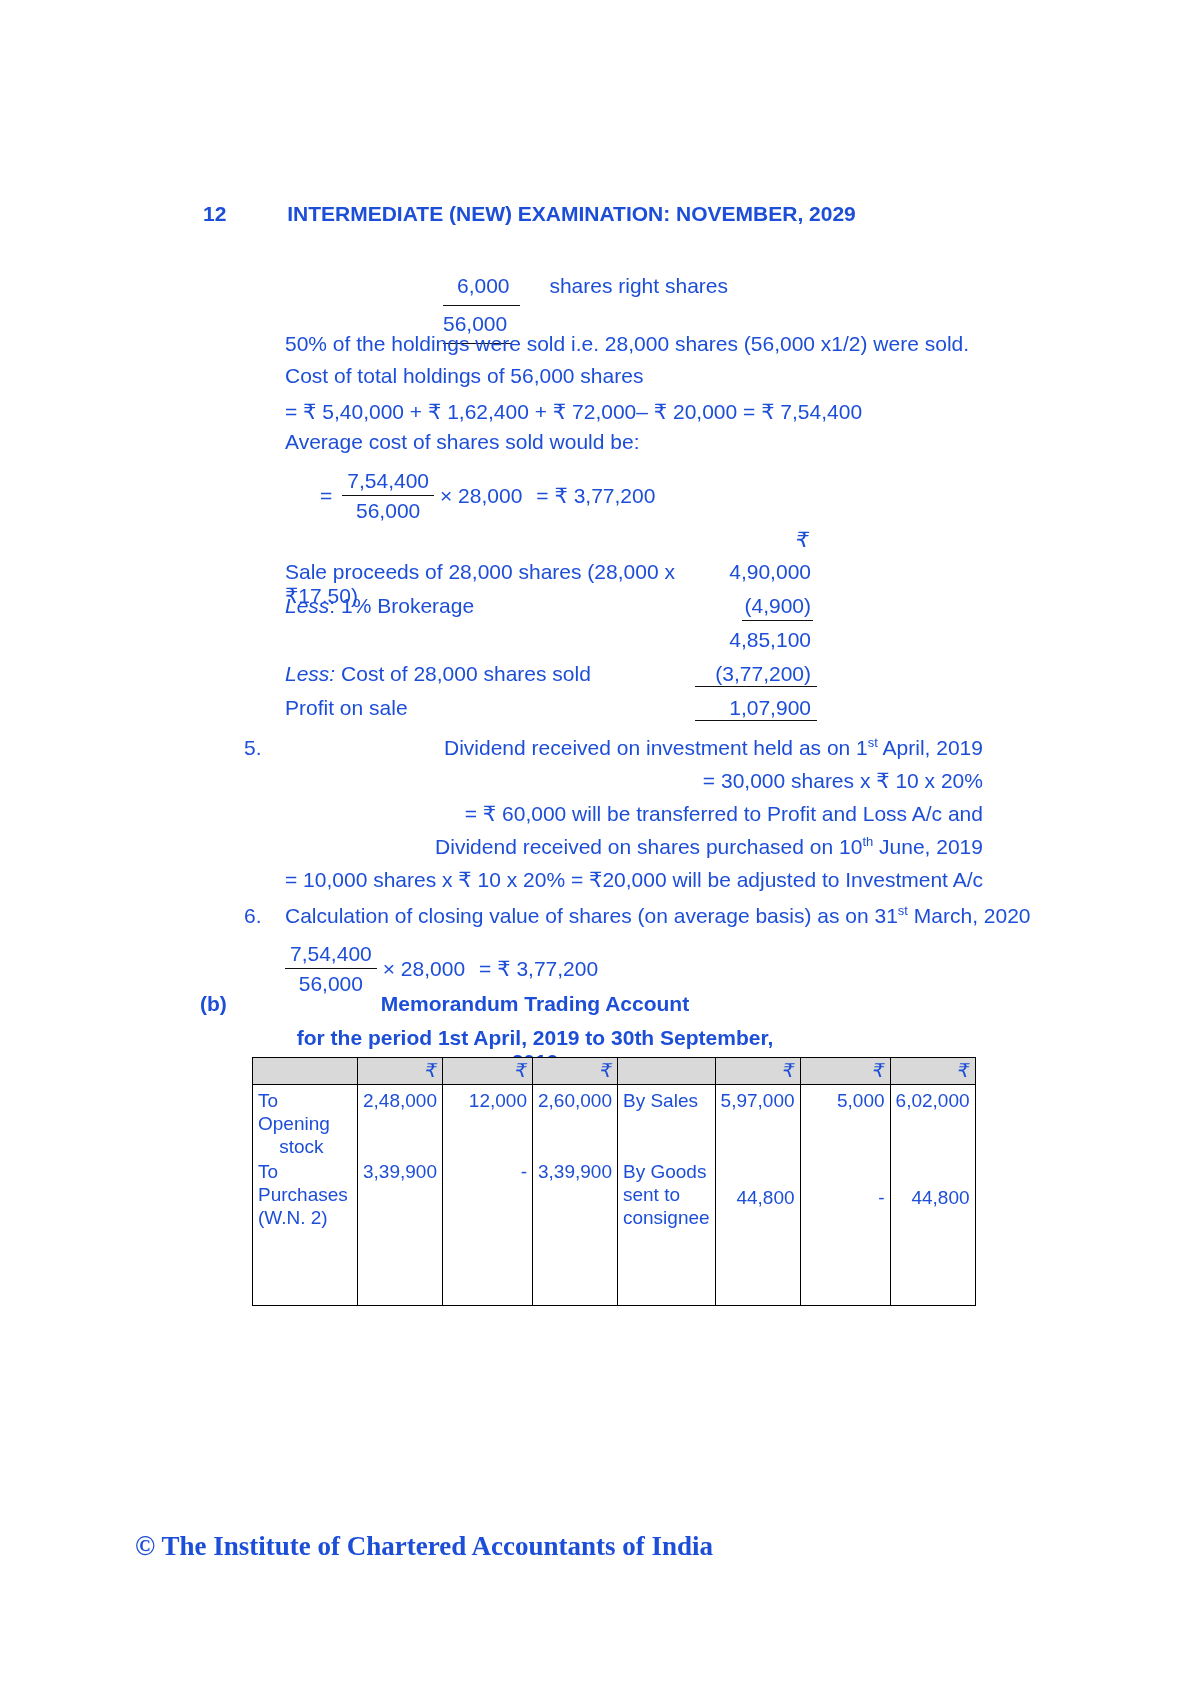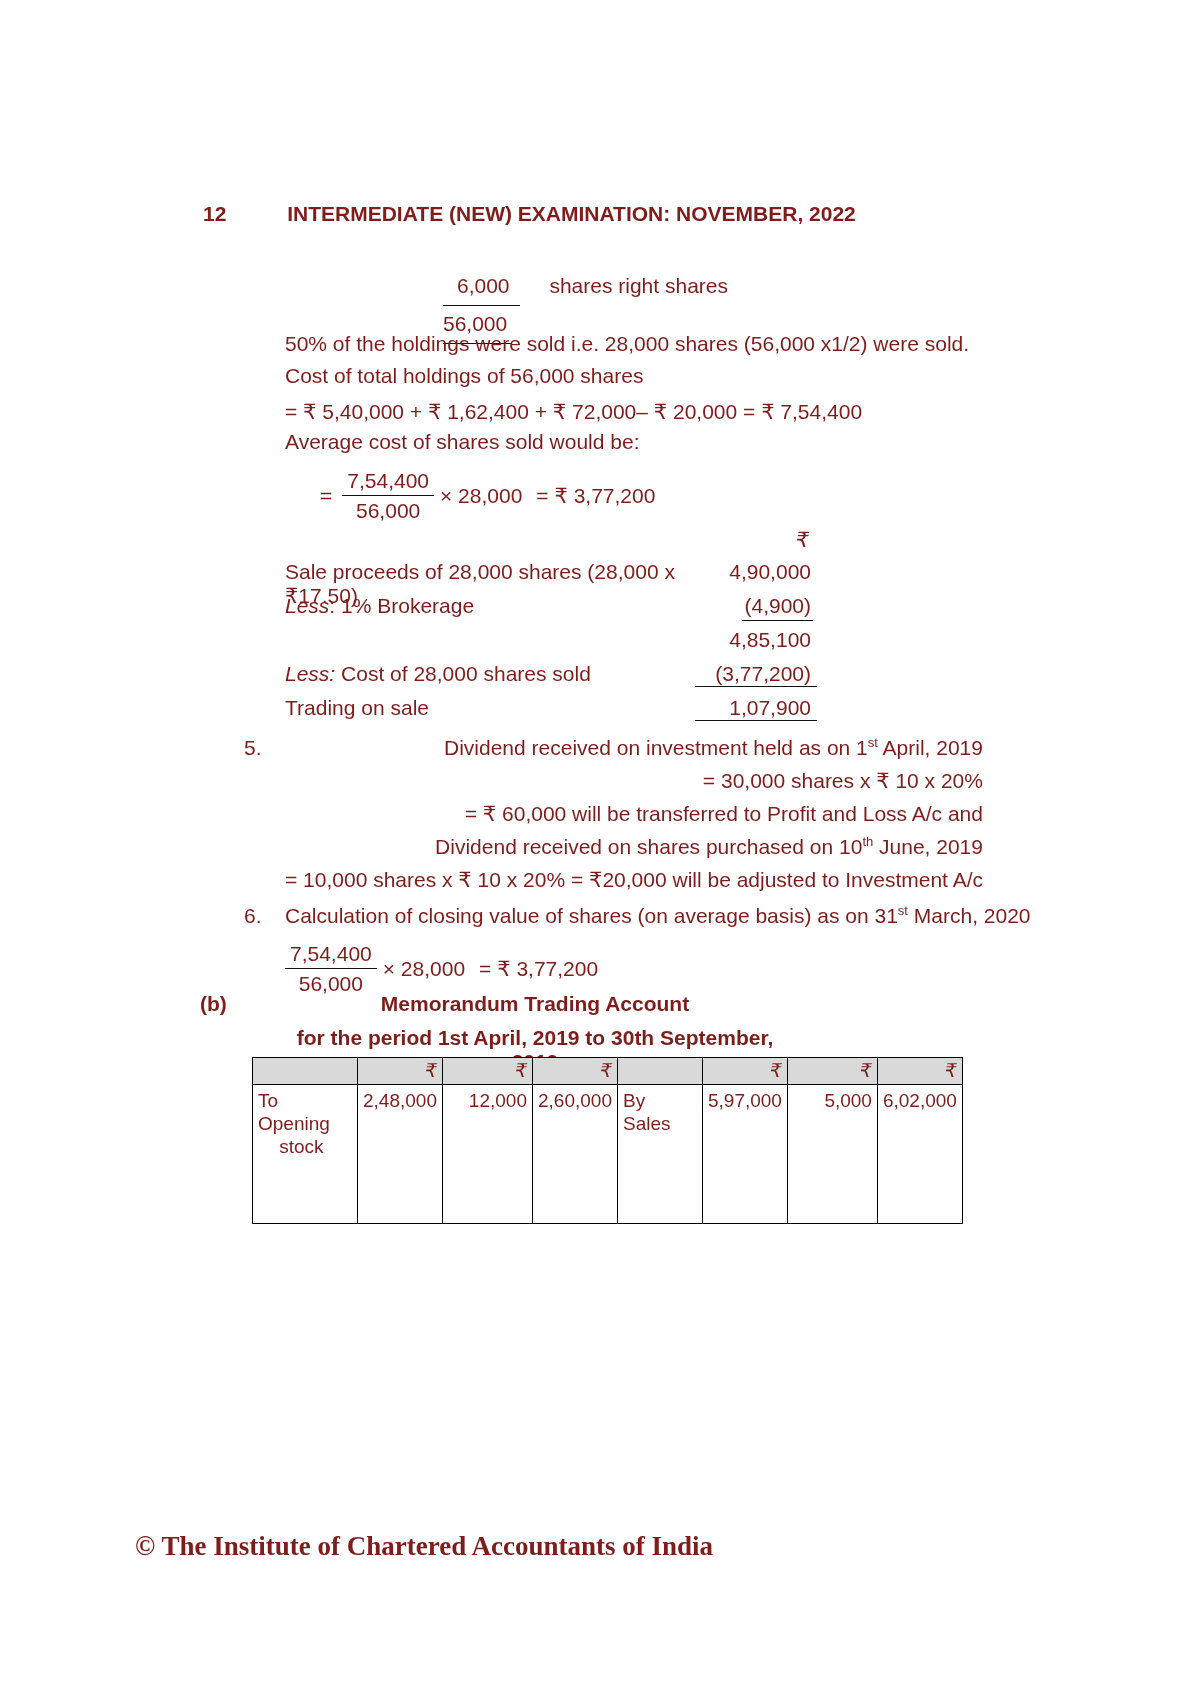--- a/index.html
+++ b/index.html
@@ -1,20 +1,20 @@
 <!DOCTYPE html>
 <html><head>
 <meta charset="utf-8">
 <style>
   * { margin:0; padding:0; box-sizing:border-box; }
   html,body { background:#ffffff; }
   .page {
     position:relative; width:1191px; height:1683px; background:#ffffff;
     font-family:"Liberation Sans","DejaVu Sans",sans-serif;
-    color:#7f1d1d; font-size:21px; overflow:hidden;
+    color:#1d4ed8; font-size:21px; overflow:hidden;
   }
   .abs { position:absolute; }
 
   
   .hdr { position:absolute; top:202px; left:203px; width:737px; text-align:center;
          font-weight:700; font-size:21px; }
   .pagenum { position:absolute; left:0; top:0; font-weight:700; }
 
   
   .shares-frac { position:absolute; left:443px; top:268px; line-height:36px; }
@@ -76,21 +76,21 @@
   .footer { position:absolute; left:135px; top:1531px; font-weight:700; font-size:27px;
             font-family:"Liberation Serif","DejaVu Serif",serif; }
 </style>
 </head>
 <body>
 
 <div class="page">
 
   <div class="hdr">
     <span class="pagenum">12</span>
-    <span>INTERMEDIATE (NEW) EXAMINATION: NOVEMBER, 2022</span>
+    <span>INTERMEDIATE (NEW) EXAMINATION: NOVEMBER, 2029</span>
   </div>
 
   <div class="shares-frac">
     <div class="numline">
       <span class="nm">6,000</span>
       <span class="sfx">shares right shares</span>
     </div>
     <div class="denline">
       <span class="dn">56,000</span>
     </div>
@@ -128,21 +128,21 @@
       <span class="st-label"><i></i><span></span></span>
       <span class="st-amount"><span class="av">4,85,100</span></span>
     </div>
 
     <div class="st-row ul-cell">
       <span class="st-label"><i>Less:</i><span> Cost of 28,000 shares sold</span></span>
       <span class="st-amount"><span class="av">(3,77,200)</span></span>
     </div>
 
     <div class="st-row ul-cell">
-      <span class="st-label"><i></i><span>Trading on sale</span></span>
+      <span class="st-label"><i></i><span>Profit on sale</span></span>
       <span class="st-amount"><span class="av">1,07,900</span></span>
     </div>
   </div>
 
   <div class="numitem" style="top:736px">
     <span class="inum">5.</span>
     <div class="ibody">
       <div class="iline"><span>Dividend received on investment held as on 1</span><sup>st</sup><span> April, 2019</span></div>
       <div class="iline">= 30,000 shares x ₹ 10 x 20%</div>
       <div class="iline">= ₹ 60,000 will be transferred to Profit and Loss A/c and</div>
@@ -198,20 +198,34 @@
         <td class="pl">To Opening
     stock</td>
         <td>2,48,000</td>
         <td>12,000</td>
         <td>2,60,000</td>
         <td class="pl">By Sales</td>
         <td>5,97,000</td>
         <td>5,000</td>
         <td>6,02,000</td>
       </tr>
+      <tr class="r1">
+        <td class="pl">To
+Purchases
+(W.N. 2)</td>
+        <td>3,39,900</td>
+        <td>-</td>
+        <td>3,39,900</td>
+        <td class="pl">By Goods
+sent to
+consignee</td>
+        <td class="pt">44,800</td>
+        <td class="pt">-</td>
+        <td class="pt">44,800</td>
+      </tr>
       <tr class="filler">
         <td></td>
           <td></td>
           <td></td>
           <td></td>
         <td></td>
           <td></td>
           <td></td>
           <td></td>
       </tr>

